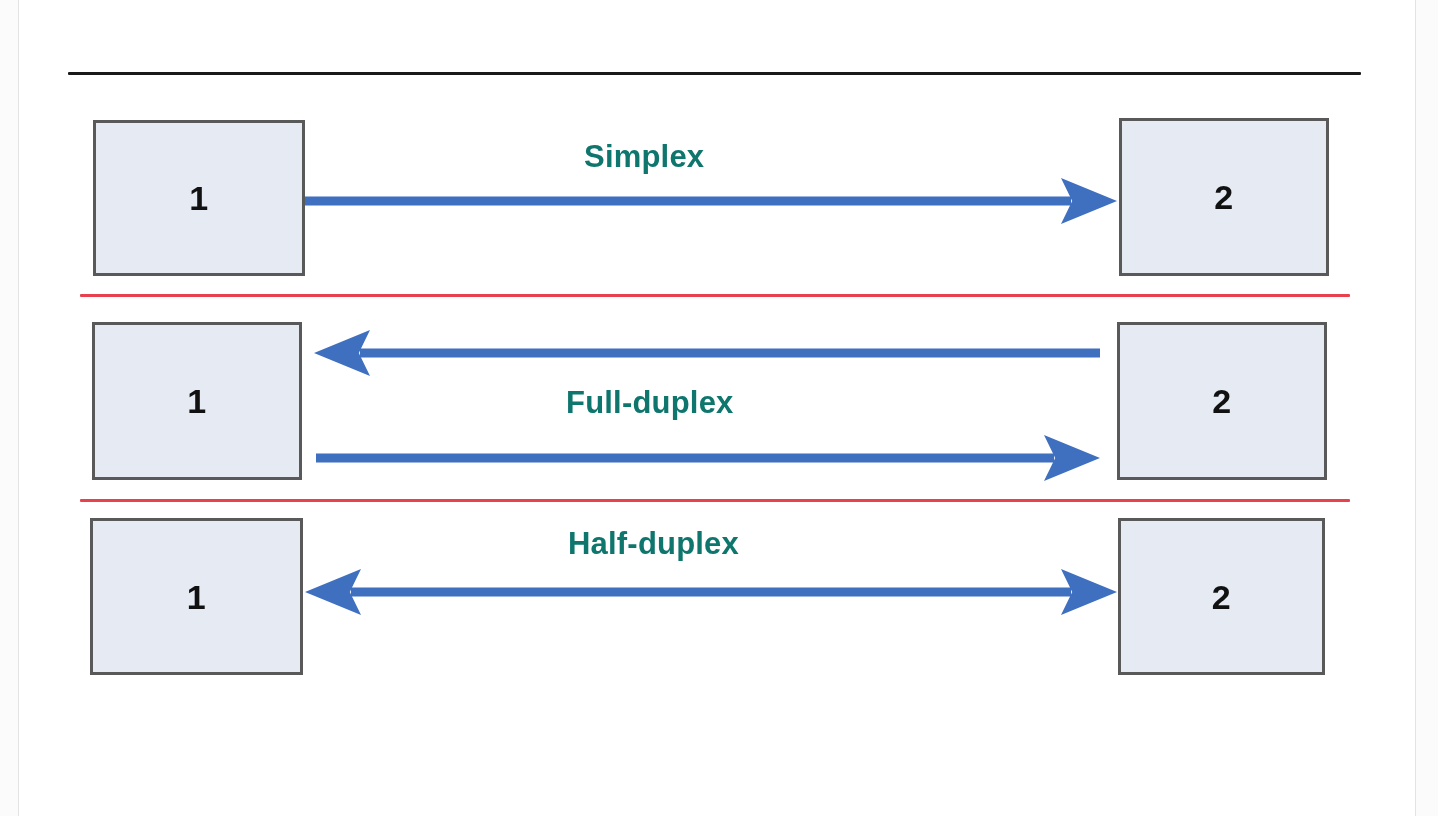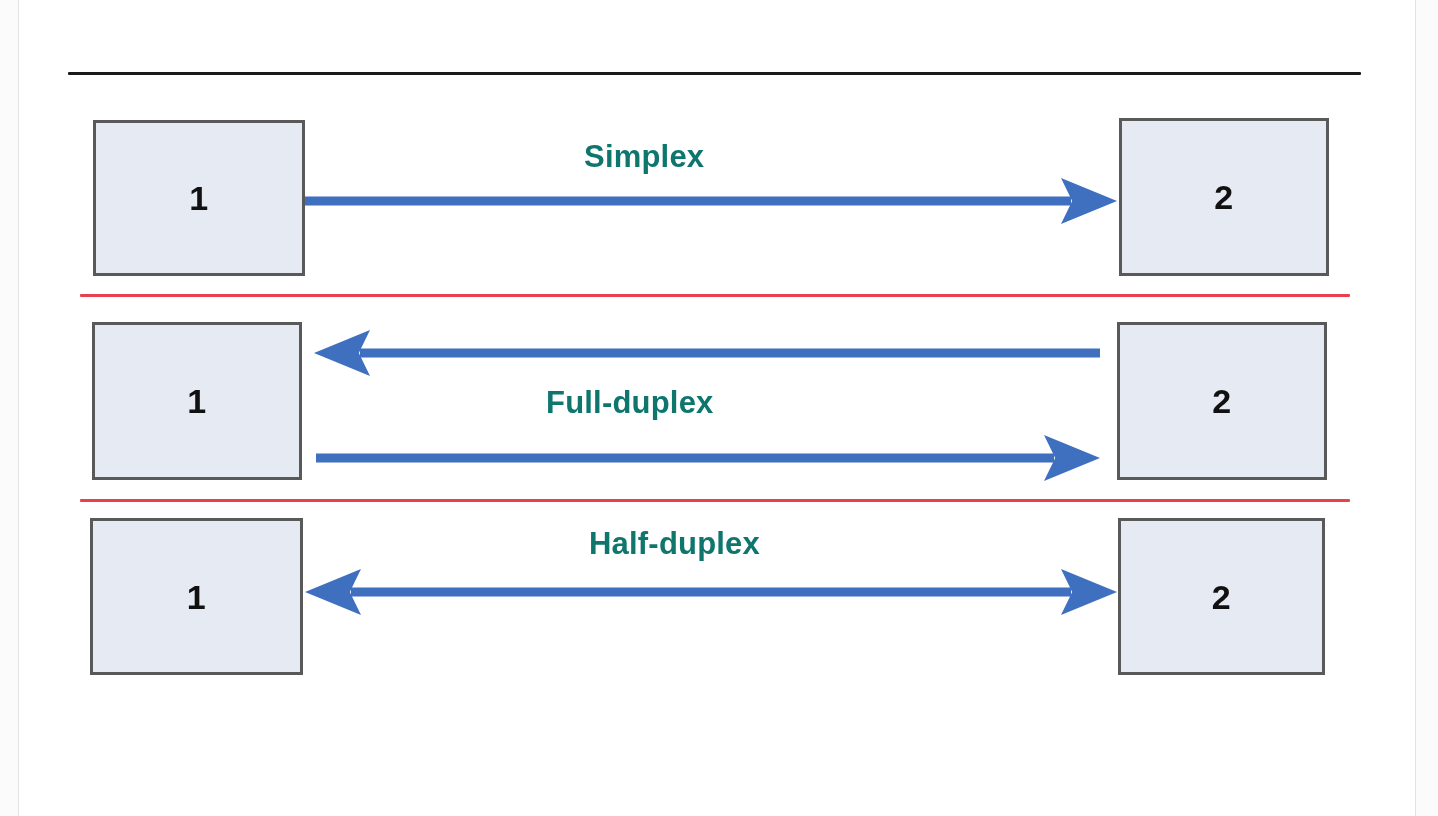--- a/index.html
+++ b/index.html
@@ -112,29 +112,29 @@
     <span class="node-label">2</span>
   </div>
   <div class="mode-label" id="label-simplex" style="left: 584px; top: 139px;">Simplex</div>
 
   <div class="node" id="node-fullduplex-left" style="left: 92px; top: 322px; width: 210px; height: 158px; background: rgb(229, 234, 243); border-color: rgb(89, 89, 89);">
     <span class="node-label">1</span>
   </div>
   <div class="node" id="node-fullduplex-right" style="left: 1117px; top: 322px; width: 210px; height: 158px; background: rgb(229, 234, 243); border-color: rgb(89, 89, 89);">
     <span class="node-label">2</span>
   </div>
-  <div class="mode-label" id="label-fullduplex" style="left: 546px; top: 385px; text-align: right;">Full-duplex</div>
+  <div class="mode-label" id="label-fullduplex" style="left: 566px; top: 385px; text-align: right;">Full-duplex</div>
 
   <div class="node" id="node-halfduplex-left" style="left: 90px; top: 518px; width: 213px; height: 157px; background: rgb(229, 234, 243); border-color: rgb(89, 89, 89);">
     <span class="node-label">1</span>
   </div>
   <div class="node" id="node-halfduplex-right" style="left: 1118px; top: 518px; width: 207px; height: 157px; background: rgb(229, 234, 243); border-color: rgb(89, 89, 89);">
     <span class="node-label">2</span>
   </div>
-  <div class="mode-label" id="label-halfduplex" style="left: 589px; top: 526px;">Half-duplex</div>
+  <div class="mode-label" id="label-halfduplex" style="left: 568px; top: 526px;">Half-duplex</div>
 
   <svg class="arrow-layer" id="arrow-layer" viewBox="0 0 1438 816">
       <g>
         <line x1="305" y1="201" x2="1071.08" y2="201" stroke="#3F6FBF" stroke-width="9" stroke-linecap="butt"></line>
         <path d="M 1117 201 L 1061 178 L 1072.2 201 L 1061 224 Z" fill="#3F6FBF"></path>
       </g>
       <g>
         <line x1="1100" y1="353" x2="359.92" y2="353" stroke="#3F6FBF" stroke-width="9" stroke-linecap="butt"></line>
         <path d="M 314 353 L 370 330 L 358.8 353 L 370 376 Z" fill="#3F6FBF"></path>
       </g>

